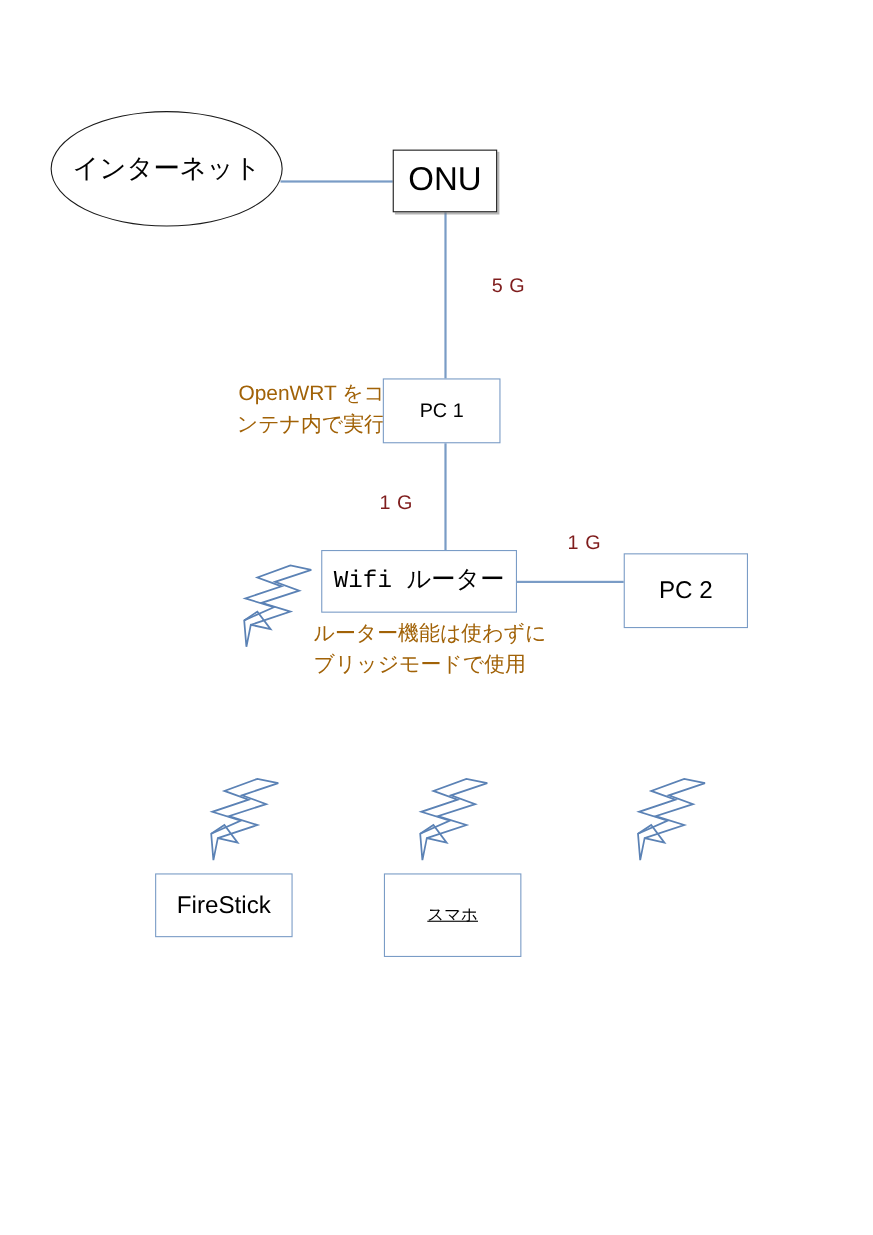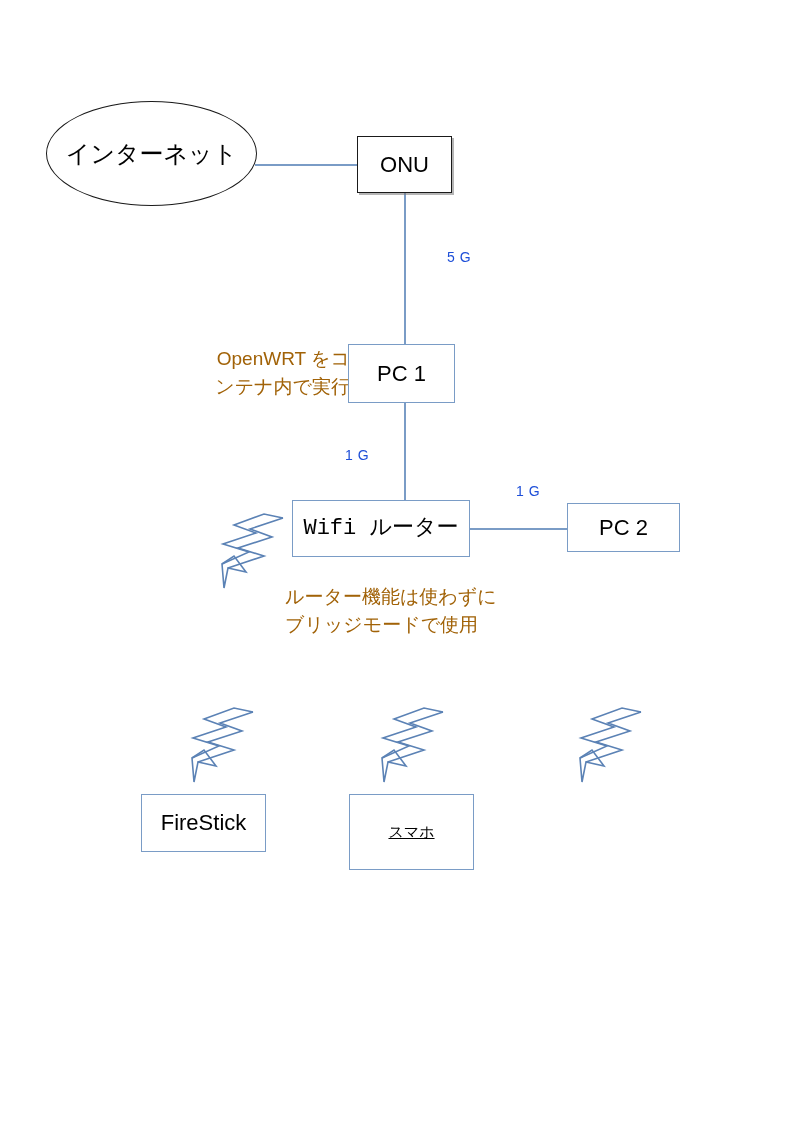--- a/index.html
+++ b/index.html
@@ -45,22 +45,22 @@
     white-space: nowrap;
   }
   .edge {
     position: absolute;
     background: #7a9cc6;
   }
   .edge-h { height: 1.6px; }
   .edge-v { width: 1.6px; }
   .edge-label {
     position: absolute;
-    font-size: 14px;
-    color: #1d4ed8;
+    font-size: 18px;
+    color: #7f1d1d;
     white-space: nowrap;
     letter-spacing: 0.5px;
   }
   .note {
     position: absolute;
     font-size: 19px;
     color: #a16207;
     line-height: 1.45;
     white-space: pre-line;
   }
@@ -85,46 +85,46 @@
   <div class="edge-label" style="left:345px; top:447px;">1 G</div>
 
   <div class="edge edge-h" style="left:469px; top:528px; width:99px;"></div>
   <div class="edge-label" style="left:516px; top:483px;">1 G</div>
 
   <div class="node node-ellipse" style="left:46px; top:101px; width:211px; height:105px;">
     <span class="node-label" style="font-size:24px;">インターネット</span>
   </div>
 
   <div class="node node-box-dark" style="left:357px; top:136px; width:95px; height:57px;">
-    <span class="node-label" style="font-size:22px;">ONU</span>
+    <span class="node-label" style="font-size:30px;">ONU</span>
   </div>
 
   <div class="note note-right" style="left:170px; top:345px; width:180px;">OpenWRT をコ
 ンテナ内で実行</div>
 
   <div class="node node-box" style="left:348px; top:344px; width:107px; height:59px;">
-    <span class="node-label" style="font-size:22px;">PC 1</span>
+    <span class="node-label" style="font-size:18px;">PC 1</span>
   </div>
 
   <div class="node node-box" style="left:292px; top:500px; width:178px; height:57px;font-family:Liberation Mono, monospace;">
     <span class="node-label" style="font-size:22px;">Wifi ルーター</span>
   </div>
 
   <div class="bolt" style="left:220px; top:512px;">
     <svg width="70" height="82" viewBox="0 0 70 82" fill="none" stroke="#5b82b5" stroke-width="1.6" stroke-linejoin="miter">
       <path d="M63 6 L30 17 L52 25 L18 36 L44 44 L8 56"></path>
       <path d="M63 6 L44 2 L14 13 L36 21 L3 32 L29 40 L2 52"></path>
       <path d="M8 56 L26 60 L14 44 L2 52 L4 76 L8 56 Z"></path>
     </svg>
   </div>
 
-  <div class="note note-left" style="left:285px; top:583px; width:300px;">ルーター機能は使わずに
+  <div class="note note-left" style="left:285px; top:563px; width:300px;">ルーター機能は使わずに
 ブリッジモードで使用</div>
 
-  <div class="node node-box" style="left:567px; top:503px; width:113px; height:49px;">
+  <div class="node node-box" style="left:567px; top:503px; width:113px; height:68px;">
     <span class="node-label" style="font-size:22px;">PC 2</span>
   </div>
 
   <div class="bolt" style="left:190px; top:706px;">
     <svg width="70" height="82" viewBox="0 0 70 82" fill="none" stroke="#5b82b5" stroke-width="1.6" stroke-linejoin="miter">
       <path d="M63 6 L30 17 L52 25 L18 36 L44 44 L8 56"></path>
       <path d="M63 6 L44 2 L14 13 L36 21 L3 32 L29 40 L2 52"></path>
       <path d="M8 56 L26 60 L14 44 L2 52 L4 76 L8 56 Z"></path>
     </svg>
   </div>

